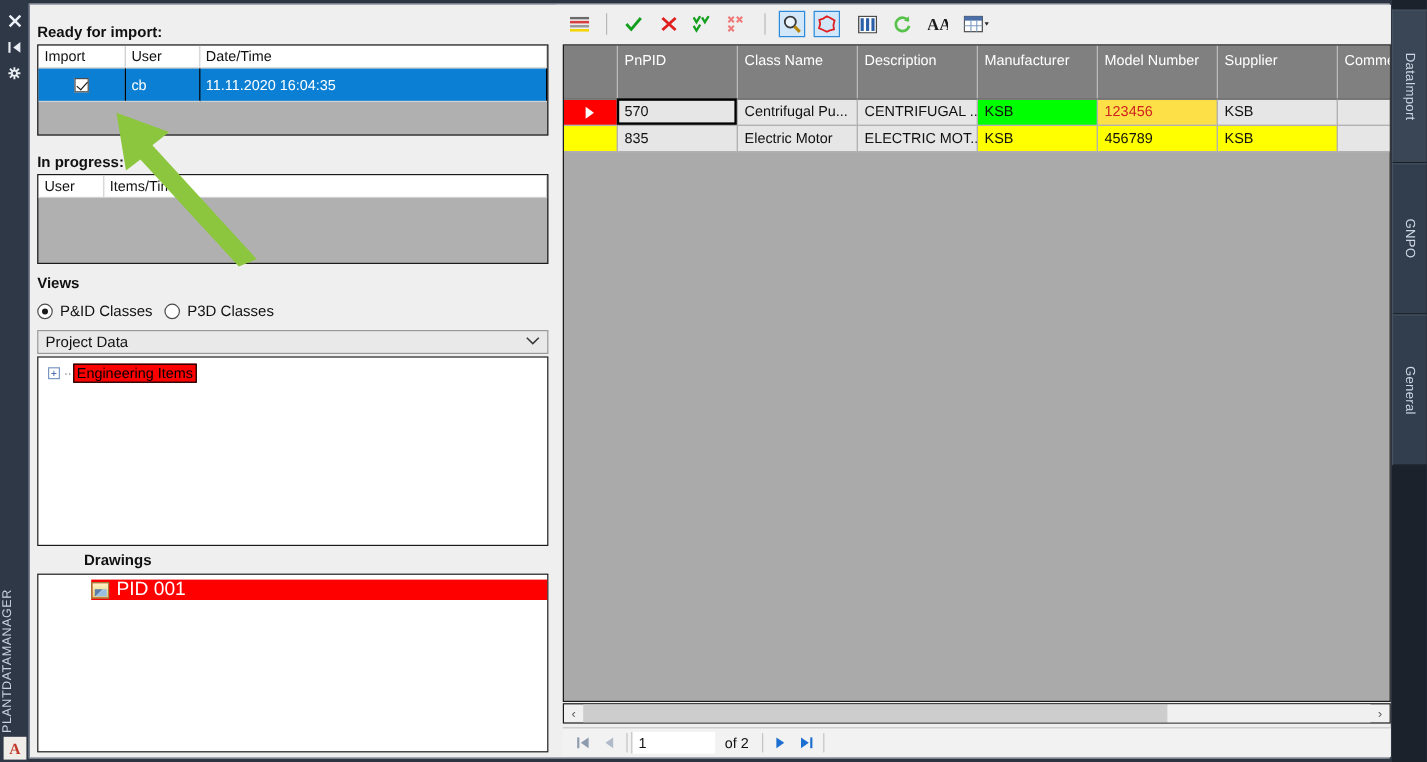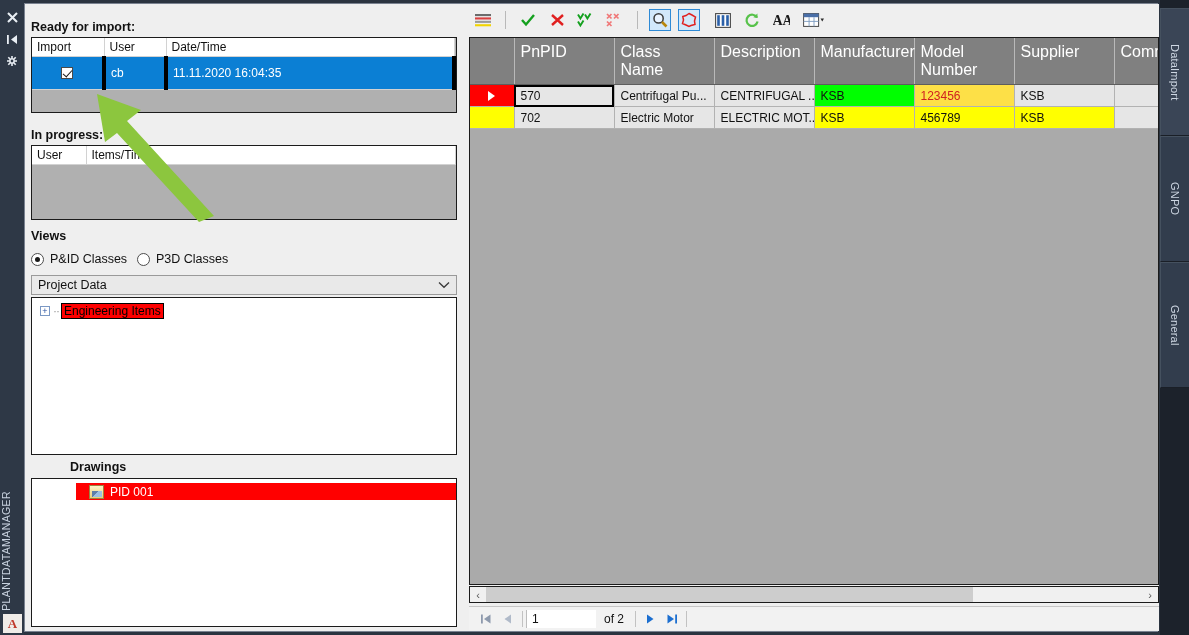--- a/index.html
+++ b/index.html
@@ -97,23 +97,23 @@
   table.tbl th {
     font-size: 12px; font-weight: normal; color: #111;
     text-align: left; padding: 2px 5px;
     background: #ffffff;
     border-right: 1px solid #d2d2d2;
     border-bottom: 1px solid #d2d2d2;
     height: 18px;
   }
   table.tbl td {
     font-size: 12px; color: #111; padding: 6px 5px;
-    border-right: 4px solid #000000;
+    border-right: 1px solid #000000;
     border-bottom: 1px solid #d2d2d2;
-    height: 33px;
+    height: 28px;
   }
   table.tbl tr.sel td { background: #0b7fd4; color: #fff; }
   td.ck { text-align: center; }
   .chk {
     display: inline-block; width: 12px; height: 12px;
     border: 1px solid #4a4a4a; background: #fff;
     position: relative; vertical-align: -2px;
   }
   .chk::after {
     content: ""; position: absolute;
@@ -158,22 +158,22 @@
   }
   .dots { color: #9a9a9a; font-size: 12px; letter-spacing:-1px; margin-right:2px;}
   .hl-red {
     background: #ff0000; color: #000; border: 1px solid #000;
     padding: 0 2px; font-size: 12px; line-height: 14px;
   }
 
   
   .dwg-row {
     position: absolute; display: flex; align-items: center;
-    background: #ff0000; color: #ffffff; font-size: 12px;
-    padding-left: 13px;
+    background: #ff0000; color: #ffffff; font-size: 16px;
+    padding-left: 0;
   }
   .dwg-ico {
     width: 15px; height: 14px; margin-right: 6px;
     background: linear-gradient(#fdf3c8,#e8cf78);
     border: 1px solid #9a8440; position: relative; flex: none;
   }
   .dwg-ico::after {
     content:""; position:absolute; left:2px; top:5px;
     width:10px; height:6px;
     background: linear-gradient(135deg,#5f7fa8 40%, #9dc0e0 40%);
@@ -202,21 +202,21 @@
   .gridwrap {
     position: absolute; left: 6px; top: 33px;
     width: 690px; height: 548px;
     border: 1px solid #1b1b1b;
     background: #aaaaaa;
     overflow: hidden;
   }
   table.grid { border-collapse: collapse; table-layout: fixed; width: 704px; }
   table.grid th {
     background: #808080; color: #ffffff;
-    font-size: 16px; font-weight: normal; text-align: left;
+    font-size: 12px; font-weight: normal; text-align: left;
     vertical-align: top;
     padding: 5px 6px;
     height: 44px;
     border-right: 1px solid #b9b9b9;
     border-bottom: 1px solid #5d5d5d;
   }
   table.grid td {
     background: #e6e6e6; color: #111;
     font-size: 12px; padding: 3px 6px; height: 22px;
     border-right: 1px solid #b2b2b2;
@@ -512,21 +512,21 @@
               <td class="focus-cell">570</td>
               <td>Centrifugal Pu...</td>
               <td>CENTRIFUGAL ...</td>
               <td style="background:#00ff00;">KSB</td>
               <td style="background:#fde047;color:#d02020;">123456</td>
               <td>KSB</td>
               <td></td>
             </tr>
             <tr>
               <td class="rowhdr" style="background:#ffff00;"></td>
-              <td>702</td>
+              <td>835</td>
               <td>Electric Motor</td>
               <td>ELECTRIC MOT...</td>
               <td style="background:#ffff00;">KSB</td>
               <td style="background:#ffff00;">456789</td>
               <td style="background:#ffff00;">KSB</td>
               <td></td>
             </tr>
           </tbody>
         </table>
       </div>

